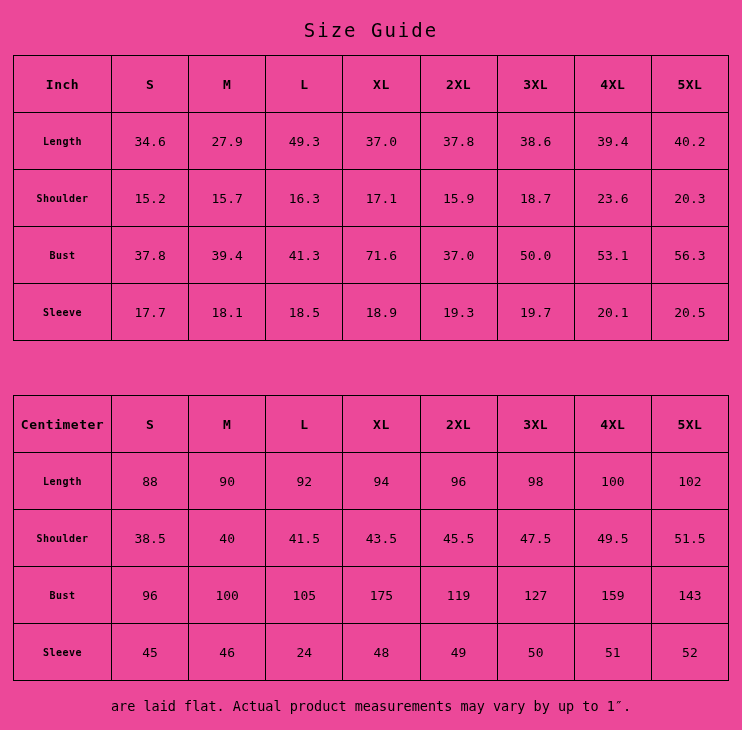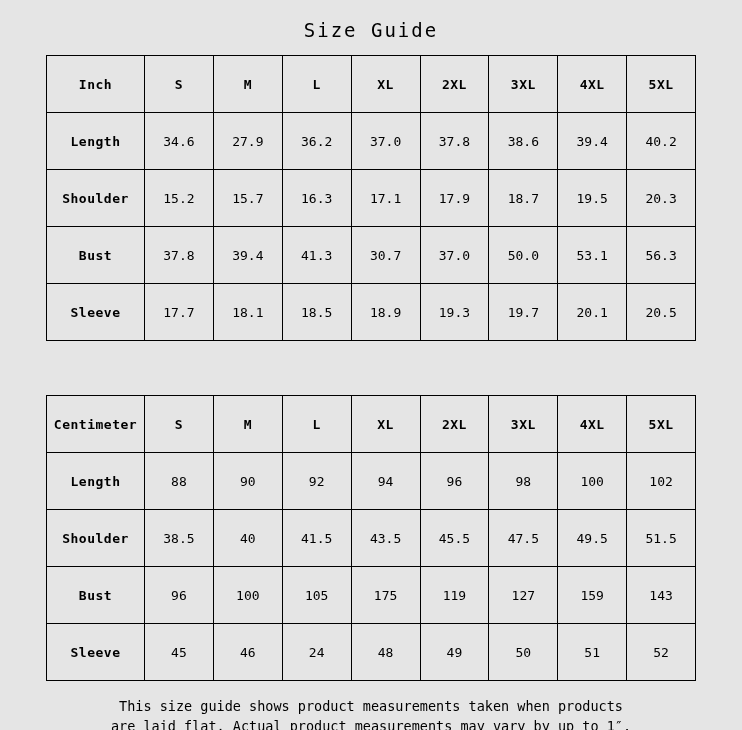--- a/index.html
+++ b/index.html
@@ -11,56 +11,56 @@
     width: 742px;
     height: 730px;
     font-family: "DejaVu Sans Mono", monospace;
     color: #000000;
     overflow: hidden;
   }
   .page {
     position: relative;
     width: 742px;
     height: 730px;
-    background: #e5e5e5;
+    background: #ec4899;
     box-sizing: border-box;
   }
   .title {
     text-align: center;
     font-family: "DejaVu Sans Mono", monospace;
     font-size: 19px;
     letter-spacing: 2px;
     color: #000000;
     padding-top: 19px;
     padding-bottom: 14px;
   }
   table.size-table {
     border-collapse: collapse;
-    width: 650px;
+    width: 716px;
     margin: 0 auto;
     table-layout: fixed;
   }
   table.size-table td,
   table.size-table th {
     border: 1px solid #000000;
     text-align: center;
     vertical-align: middle;
     font-family: "DejaVu Sans Mono", monospace;
     font-size: 13px;
     height: 56px;
     padding: 0;
   }
   table.size-table thead th {
     font-weight: bold;
     font-size: 13px;
     letter-spacing: 0.5px;
   }
   table.size-table tbody th {
     font-weight: bold;
-    font-size: 13px;
+    font-size: 10px;
     letter-spacing: 0.5px;
   }
   table.size-table tbody td {
     font-weight: normal;
   }
   col.label-col { width: 98px; }
   .spacer {
     height: 54px;
   }
   .footnote {
@@ -107,44 +107,44 @@
         <th>3XL</th>
         <th>4XL</th>
         <th>5XL</th>
       </tr>
     </thead>
     <tbody>
       <tr>
         <th>Length</th>
         <td>34.6</td>
         <td>27.9</td>
-        <td>36.2</td>
+        <td>49.3</td>
         <td>37.0</td>
         <td>37.8</td>
         <td>38.6</td>
         <td>39.4</td>
         <td>40.2</td>
       </tr>
       <tr>
         <th>Shoulder</th>
         <td>15.2</td>
         <td>15.7</td>
         <td>16.3</td>
         <td>17.1</td>
-        <td>17.9</td>
+        <td>15.9</td>
         <td>18.7</td>
-        <td>19.5</td>
+        <td>23.6</td>
         <td>20.3</td>
       </tr>
       <tr>
         <th>Bust</th>
         <td>37.8</td>
         <td>39.4</td>
         <td>41.3</td>
-        <td>30.7</td>
+        <td>71.6</td>
         <td>37.0</td>
         <td>50.0</td>
         <td>53.1</td>
         <td>56.3</td>
       </tr>
       <tr>
         <th>Sleeve</th>
         <td>17.7</td>
         <td>18.1</td>
         <td>18.5</td>
@@ -226,17 +226,16 @@
         <td>48</td>
         <td>49</td>
         <td>50</td>
         <td>51</td>
         <td>52</td>
       </tr>
     </tbody>
   </table>
 
   <div class="footnote">
-    <span class="footnote-line">This size guide shows product measurements taken when products</span>
     <span class="footnote-line">are laid flat. Actual product measurements may vary by up to 1″.</span>
   </div>
 
 </div>
 
 </body></html>

